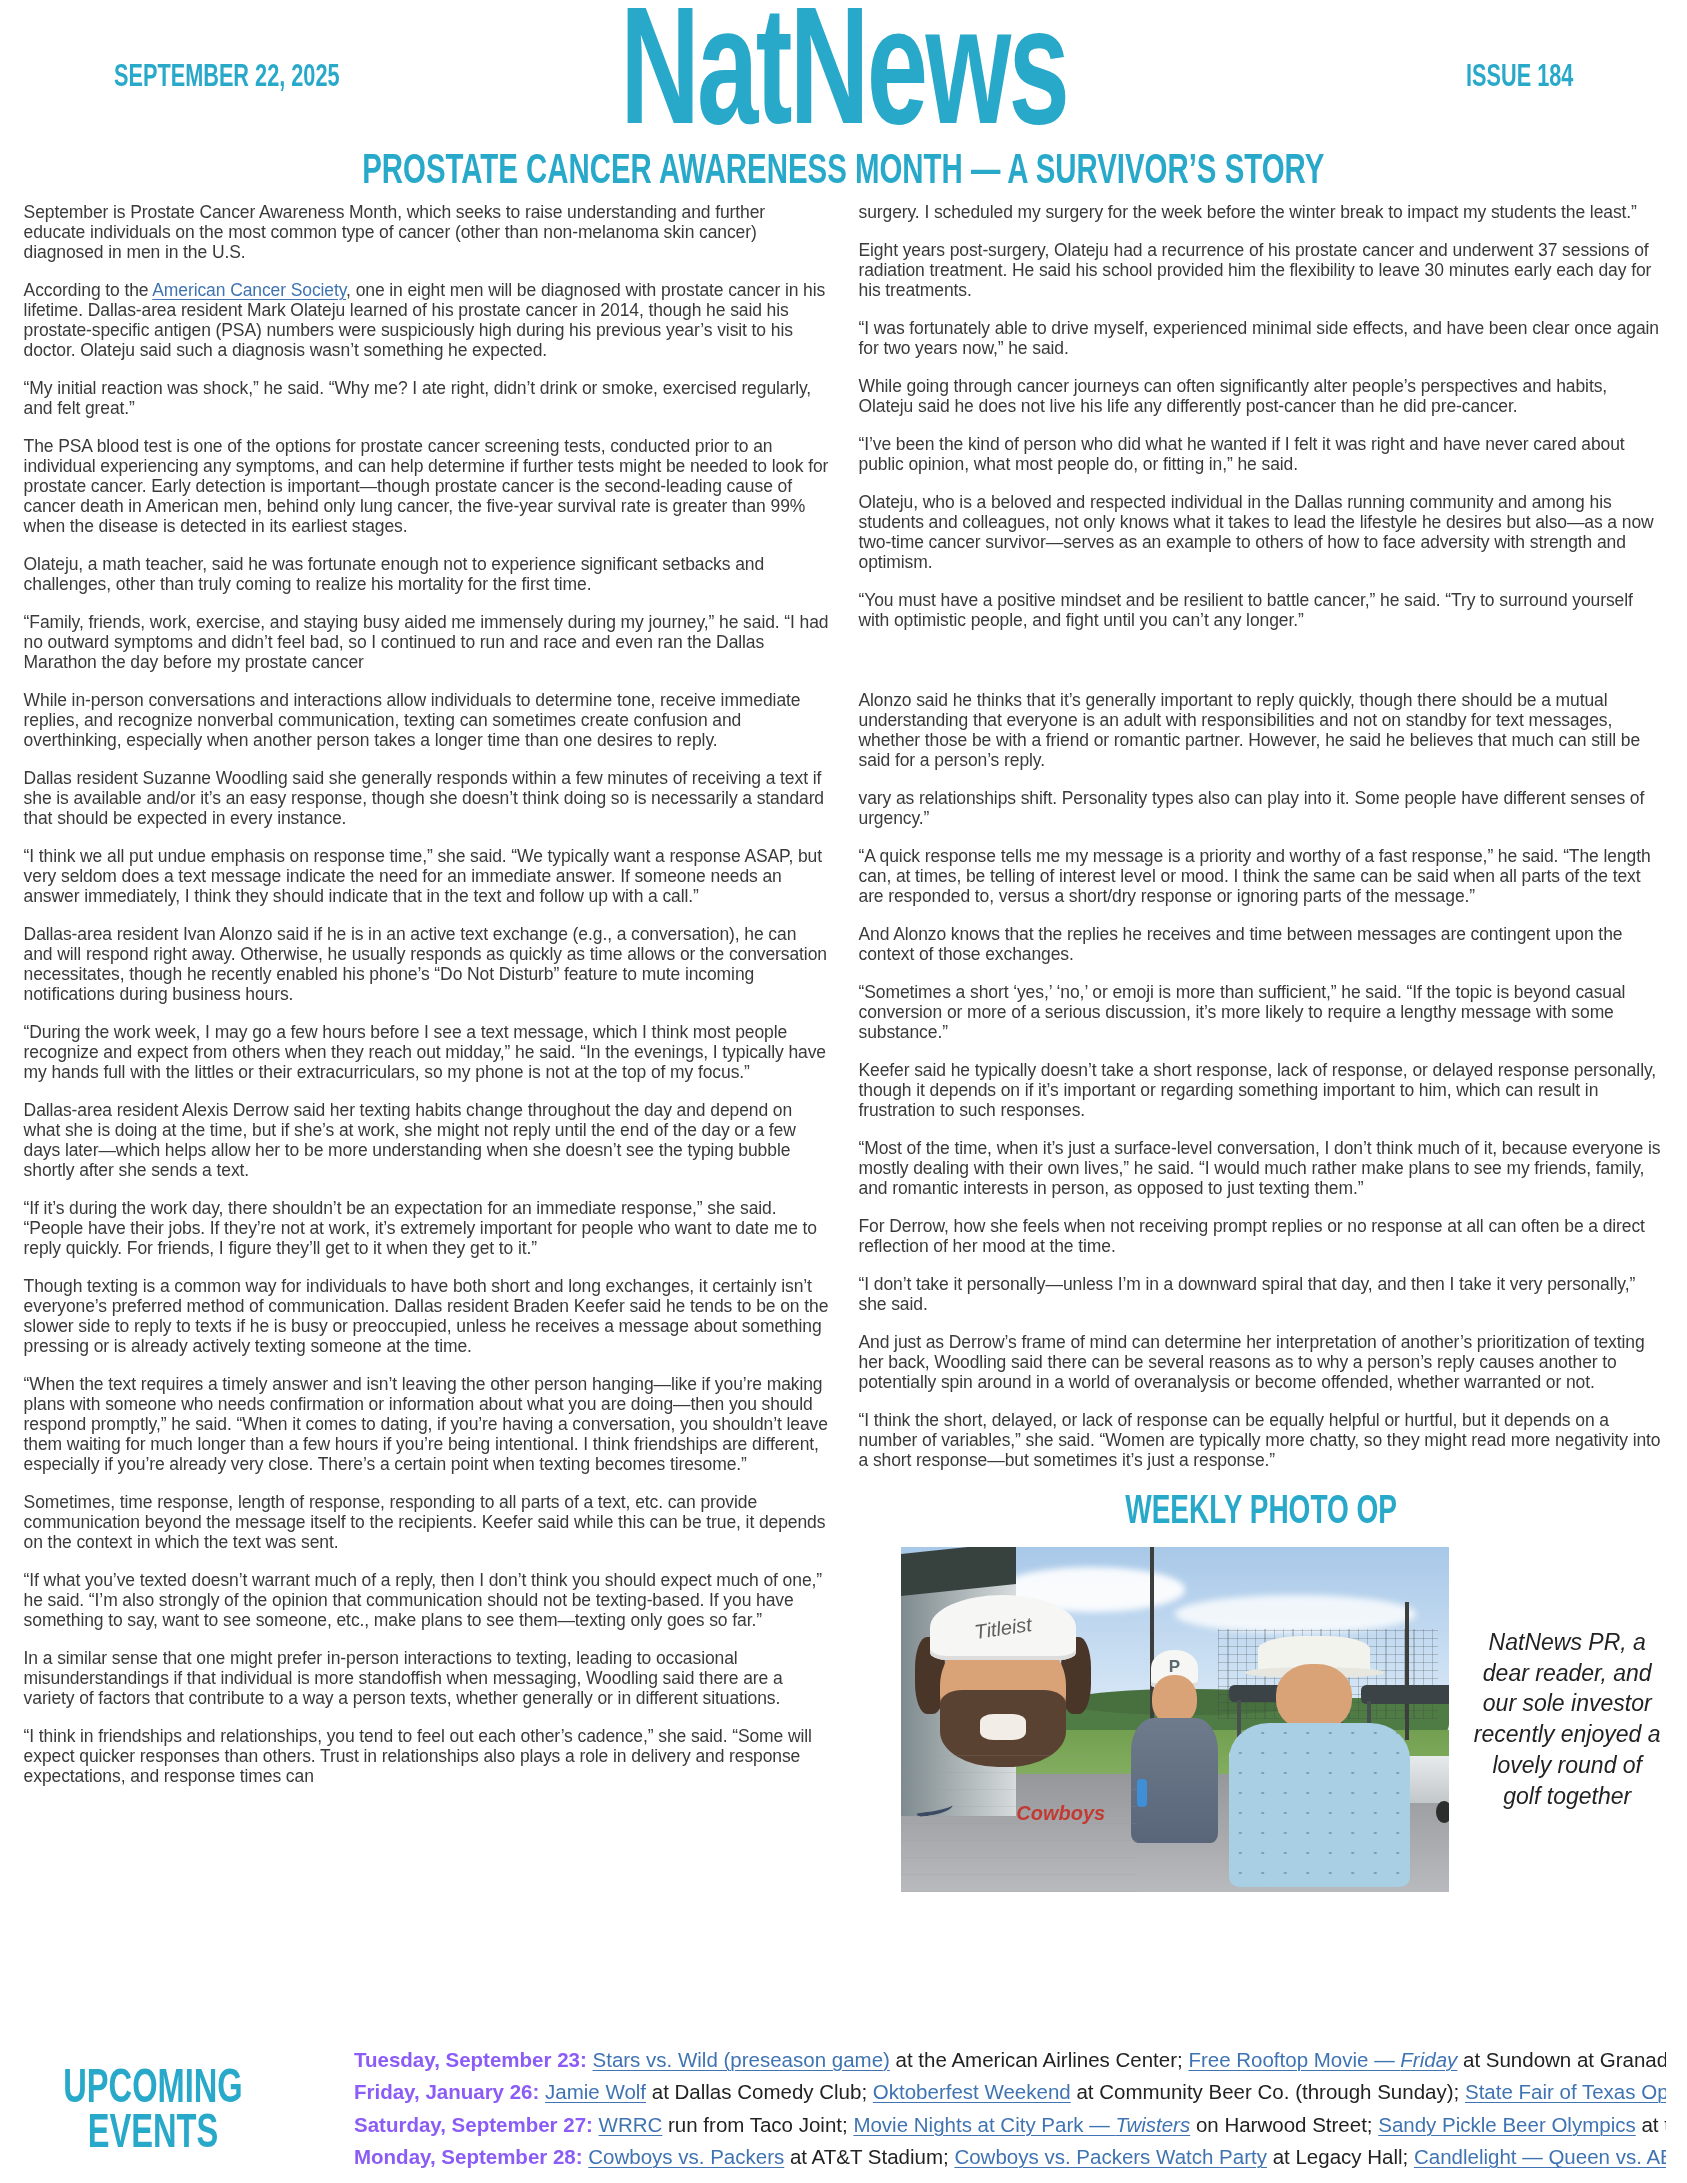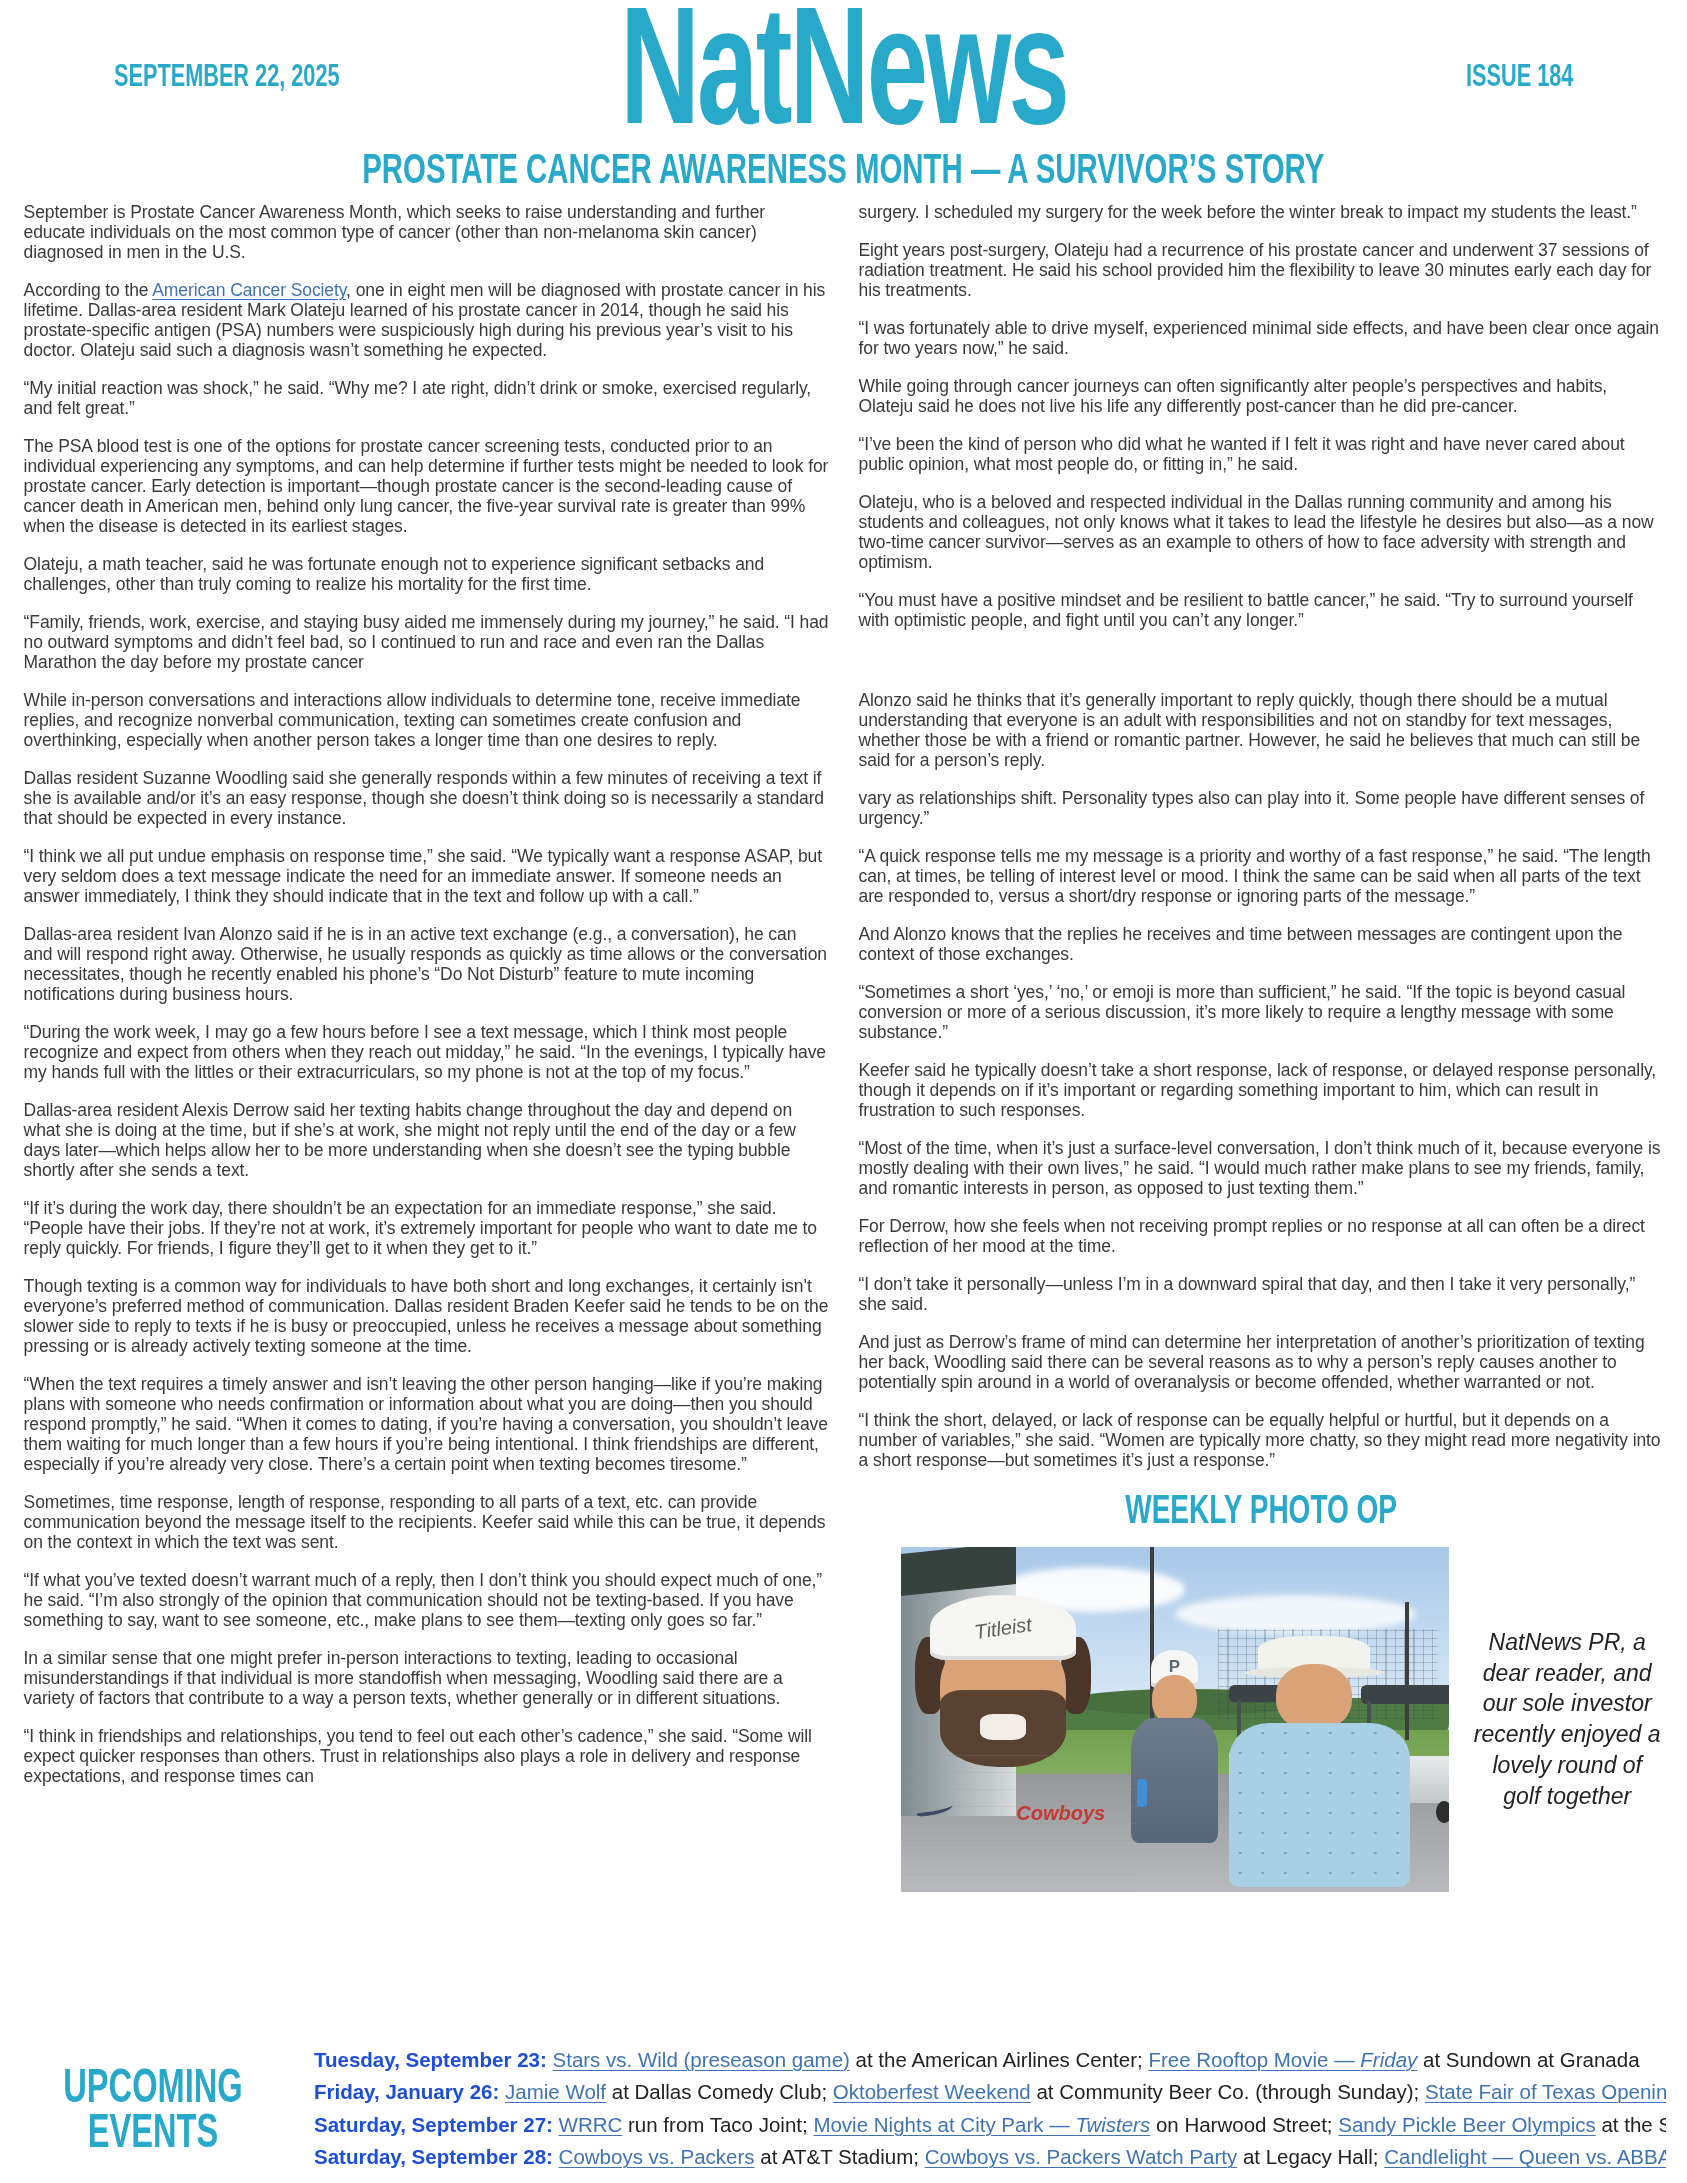--- a/index.html
+++ b/index.html
@@ -112,21 +112,21 @@
     background-image:repeating-linear-gradient(0deg,rgba(150,150,150,.18) 0 1.3px,transparent 1.3px 17px);}
   .shirtbrand{position:absolute;right:12%;top:34%;font-size:20px;font-style:italic;font-weight:bold;color:#c23b33;}
   .swoosh{position:absolute;left:16%;top:36%;width:37px;height:10.6px;border-bottom:4.6px solid #3c4a63;border-radius:0 0 100% 40%;transform:rotate(-8deg);}
 
   
   .events{position:absolute;left:21px;right:21px;bottom:4px;display:flex;gap:29px;align-items:flex-start;background:#fff;padding-top:10.6px;}
   .events-title{flex:0 0 218px;text-align:center;color:var(--teal);font-weight:bold;font-size:48px;line-height:.94;padding-top:17px;}
   .events-title .cond{transform:scaleX(.68);}
   .events-list{flex:1 1 auto;min-width:0;padding-top:2.6px;}
   .event-line{font-size:20.5px;line-height:22px;color:#222;white-space:nowrap;margin:0 0 10.6px;overflow:hidden;}
-  .event-line .seg.bold{color:#1d4ed8;}
+  .event-line .seg.bold{color:#8b5cf6;margin-left:40px;}
 </style>
 </head>
 <body>
 
 <div class="page">
 
   <header class="masthead">
     <div class="mast-date"><span class="cond cond-l">SEPTEMBER 22, 2025</span></div>
     <div class="logo"><span class="cond">NatNews</span></div>
     <div class="mast-issue"><span class="cond cond-r">ISSUE 184</span></div>
@@ -254,18 +254,18 @@
 
   <footer class="events">
     <div class="events-title">
       <div><span class="cond">UPCOMING</span></div>
       <div><span class="cond">EVENTS</span></div>
     </div>
     <div class="events-list">
         <div class="event-line"><span class="seg bold">Tuesday, September 23:</span><span class="seg plain"> </span><a class="seg link">Stars vs. Wild (preseason game)</a><span class="seg plain"> at the American Airlines Center; </span><a class="seg link">Free Rooftop Movie — </a><a class="seg link-italic">Friday</a><span class="seg plain"> at Sundown at Granada</span></div>
         <div class="event-line"><span class="seg bold">Friday, January 26:</span><span class="seg plain"> </span><a class="seg link">Jamie Wolf</a><span class="seg plain"> at Dallas Comedy Club; </span><a class="seg link">Oktoberfest Weekend</a><span class="seg plain"> at Community Beer Co. (through Sunday); </span><a class="seg link">State Fair of Texas Opening Day</a></div>
         <div class="event-line"><span class="seg bold">Saturday, September 27:</span><span class="seg plain"> </span><a class="seg link">WRRC</a><span class="seg plain"> run from Taco Joint; </span><a class="seg link">Movie Nights at City Park — </a><a class="seg link-italic">Twisters</a><span class="seg plain"> on Harwood Street; </span><a class="seg link">Sandy Pickle Beer Olympics</a><span class="seg plain"> at the Sandy Pickle</span></div>
-        <div class="event-line"><span class="seg bold">Saturday, September 28:</span><span class="seg plain"> </span><a class="seg link">Cowboys vs. Packers</a><span class="seg plain"> at AT&amp;T Stadium; </span><a class="seg link">Cowboys vs. Packers Watch Party</a><span class="seg plain"> at Legacy Hall; </span><a class="seg link">Candlelight — Queen vs. ABBA</a></div>
+        <div class="event-line"><span class="seg bold">Monday, September 28:</span><span class="seg plain"> </span><a class="seg link">Cowboys vs. Packers</a><span class="seg plain"> at AT&amp;T Stadium; </span><a class="seg link">Cowboys vs. Packers Watch Party</a><span class="seg plain"> at Legacy Hall; </span><a class="seg link">Candlelight — Queen vs. ABBA</a></div>
       </div>
   </footer>
 
 </div>
 
 
 </body></html>

